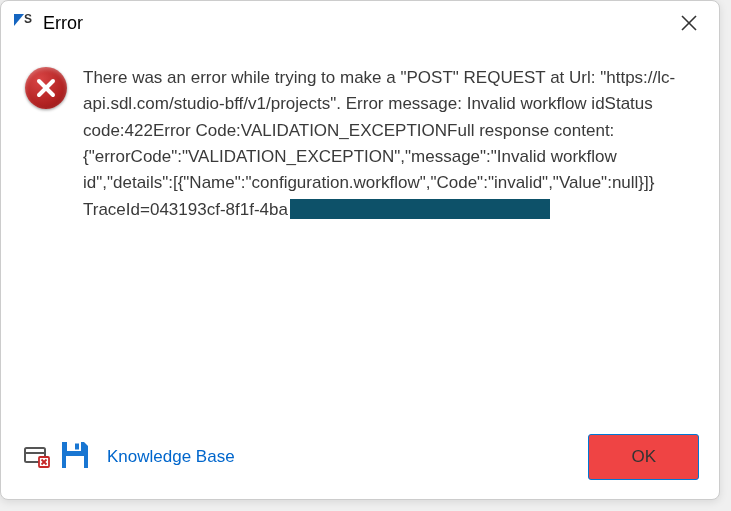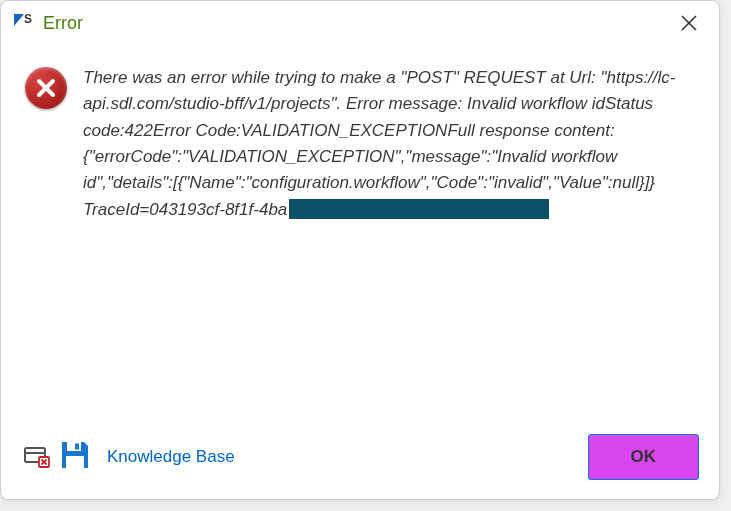--- a/index.html
+++ b/index.html
@@ -34,38 +34,37 @@
     .titlebar-icon {
       width: 24px;
       height: 24px;
       margin-right: 8px;
       display: flex;
       align-items: center;
       justify-content: center;
     }
     .titlebar-title {
       font-size: 18px;
-      color: #4d7c0f;
+      color: #000000;
       flex: 1;
     }
     .titlebar-close {
       width: 32px;
       height: 32px;
       display: flex;
       align-items: center;
       justify-content: center;
       cursor: pointer;
       font-size: 20px;
       color: #333333;
     }
     .content {
       flex: 1;
       display: flex;
       padding: 20px 24px 10px 24px;
-      font-style: italic;
     }
     .error-icon-col {
       width: 54px;
       padding-top: 2px;
     }
     .error-icon {
       width: 42px;
       height: 42px;
       border-radius: 50%;
       background: radial-gradient(circle at 35% 30%, #d94545 0%, #b22222 60%, #8a1616 100%);
@@ -108,28 +107,27 @@
     .footer-links {
       display: flex;
       flex: 1;
     }
     .footer-link {
       color: #0066cc;
       font-size: 17px;
       cursor: pointer;
     }
     .ok-button {
-      background: #d946ef;
+      background: #ef4444;
       border: 1px solid #0078d4;
       color: #333333;
       font-size: 17px;
       padding: 12px 42px;
       cursor: pointer;
       border-radius: 3px;
-      font-weight: bold;
     }
   </style>
 </head>
 <body>
 
 <div class="dialog">
   <div class="titlebar">
     <span class="titlebar-icon">
       <svg width="22" height="22" viewBox="0 0 22 22">
         <polygon points="2,2 12,2 2,14" fill="#1565c0"></polygon>

